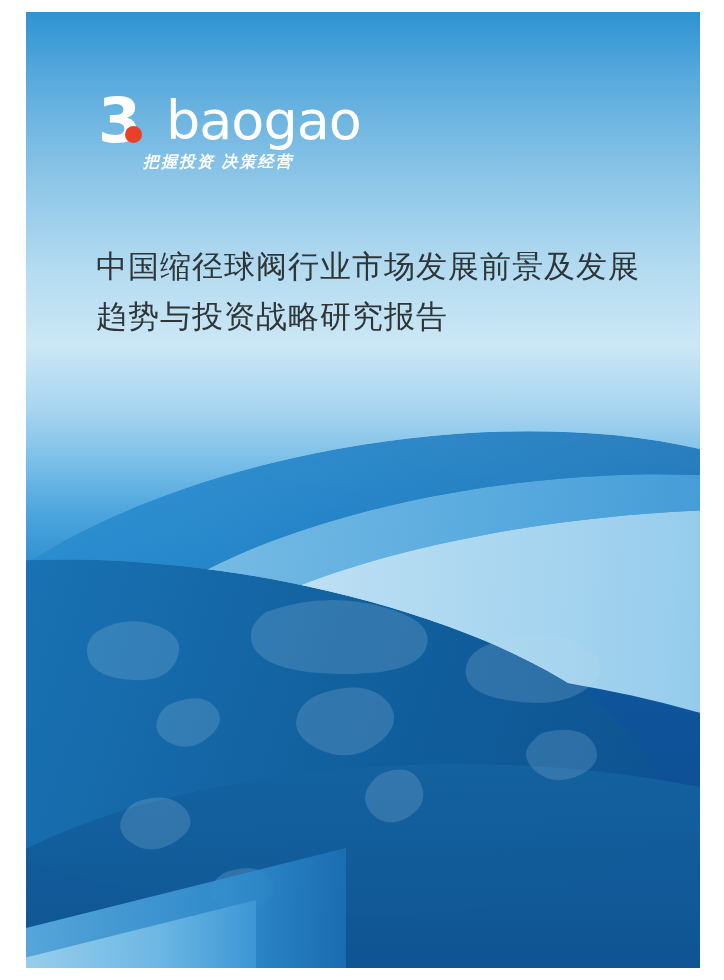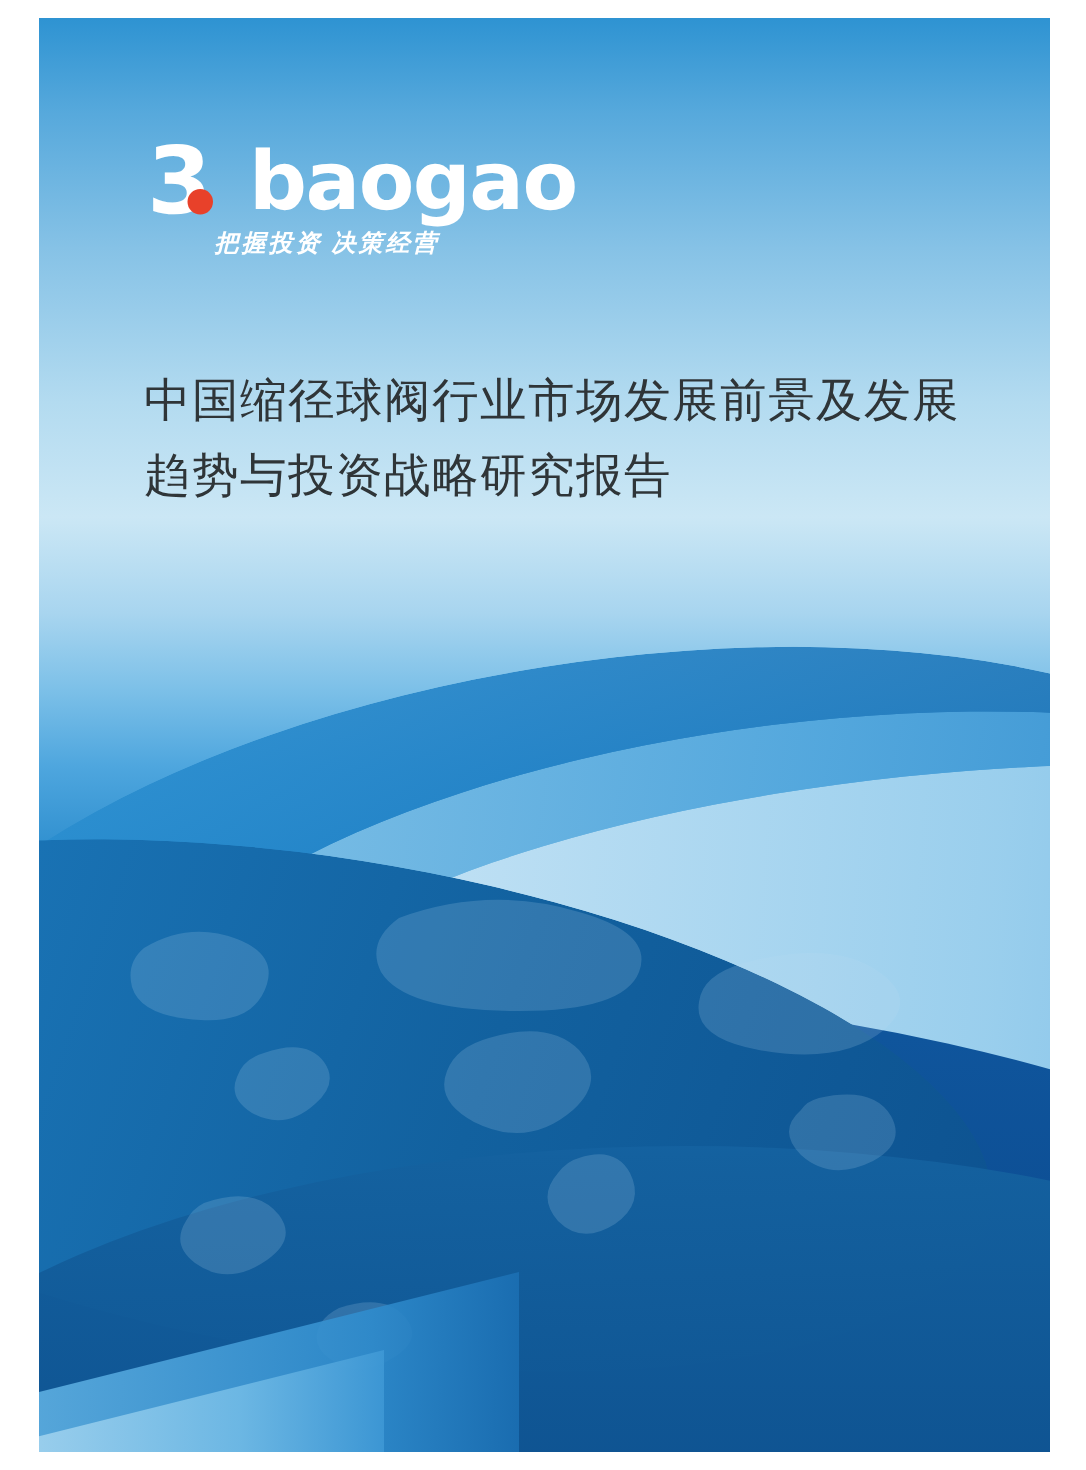--- a/index.html
+++ b/index.html
@@ -162,21 +162,21 @@
     color: #ffffff;
     letter-spacing: -2px;
     line-height: 62px;
     font-family: "DejaVu Sans", sans-serif;
   }
   .logo-word {
     position: absolute;
     left: 68px;
     top: 2px;
     font-size: 54px;
-    font-weight: bold;
+    font-weight: normal;
     color: #ffffff;
     line-height: 58px;
     letter-spacing: -1px;
     font-family: "DejaVu Sans", sans-serif;
   }
   .logo-dot {
     position: absolute;
     left: 27px;
     top: 36px;
     width: 17px;
@@ -184,21 +184,21 @@
     background: #e8412a;
     border-radius: 50%;
   }
   .logo-sub {
     position: absolute;
     left: 45px;
     top: 62px;
     font-size: 16px;
     color: #ffffff;
     letter-spacing: 2px;
-    font-family: Liberation Serif, serif;
+    font-family: Liberation Sans, sans-serif;
     font-style: italic;
     font-weight: bold;
     white-space: nowrap;
   }
 
   
   .title {
     position: absolute;
     left: 70px;
     top: 230px;

